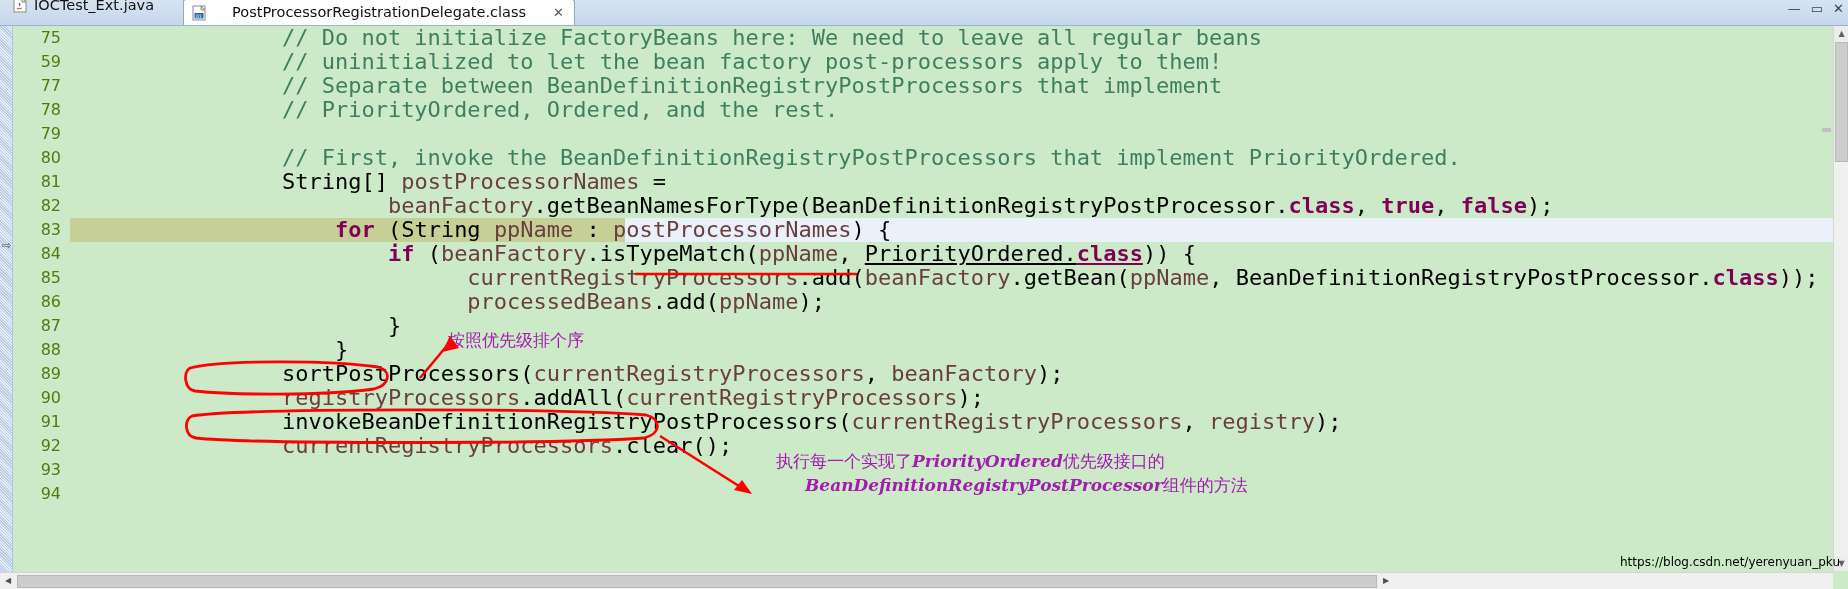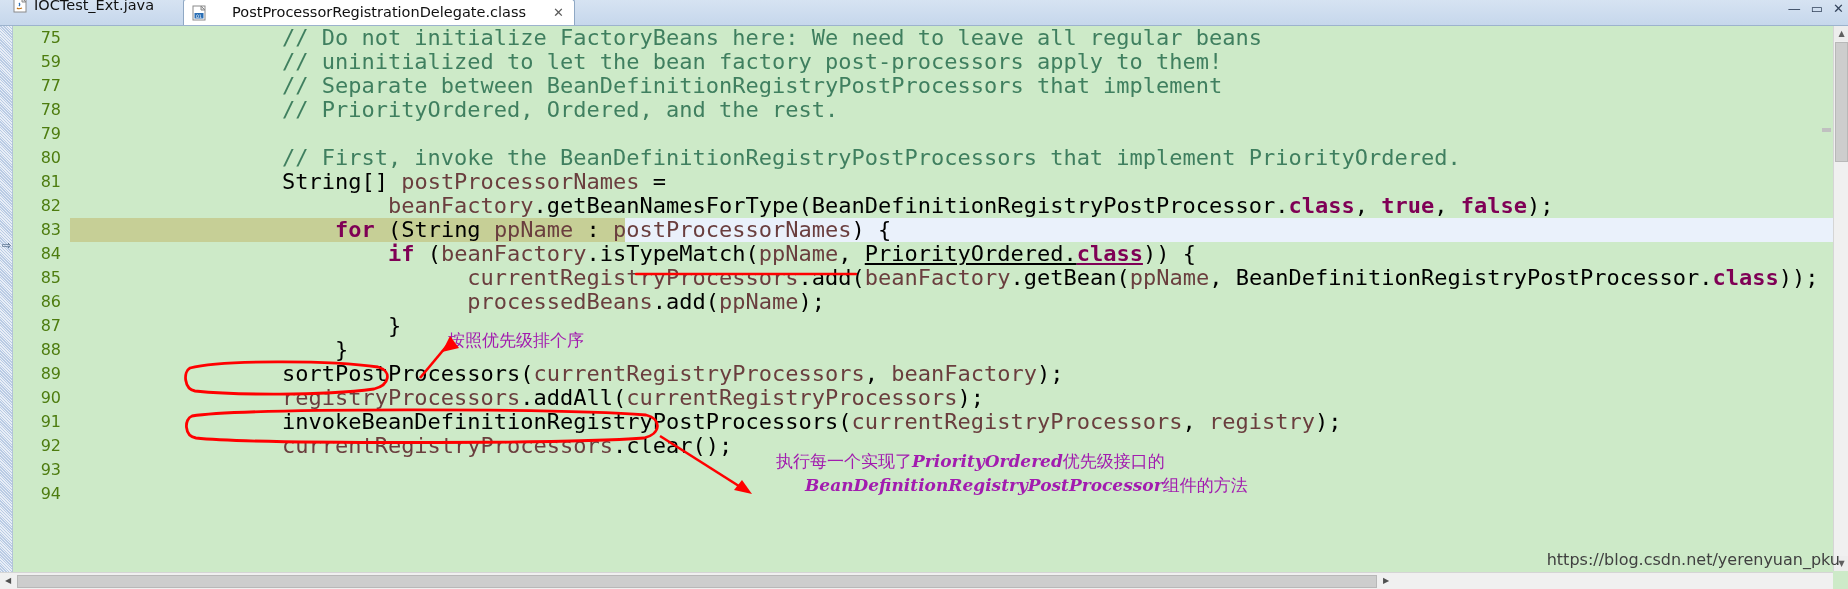--- a/index.html
+++ b/index.html
@@ -213,22 +213,22 @@
     font-weight: 500;
   }
   .anno-text .em {
     font-family: "DejaVu Serif", serif;
     font-style: italic;
     font-weight: bold;
   }
   .watermark {
     position: absolute;
     right: 8px; bottom: 20px;
-    color: #404040;
-    font-size: 16px;
+    color: #000000;
+    font-size: 12px;
     font-family: "DejaVu Sans", sans-serif;
     z-index: 4;
     white-space: nowrap;
   }
 </style>
 </head>
 <body>
 
 <div id="app">
 

